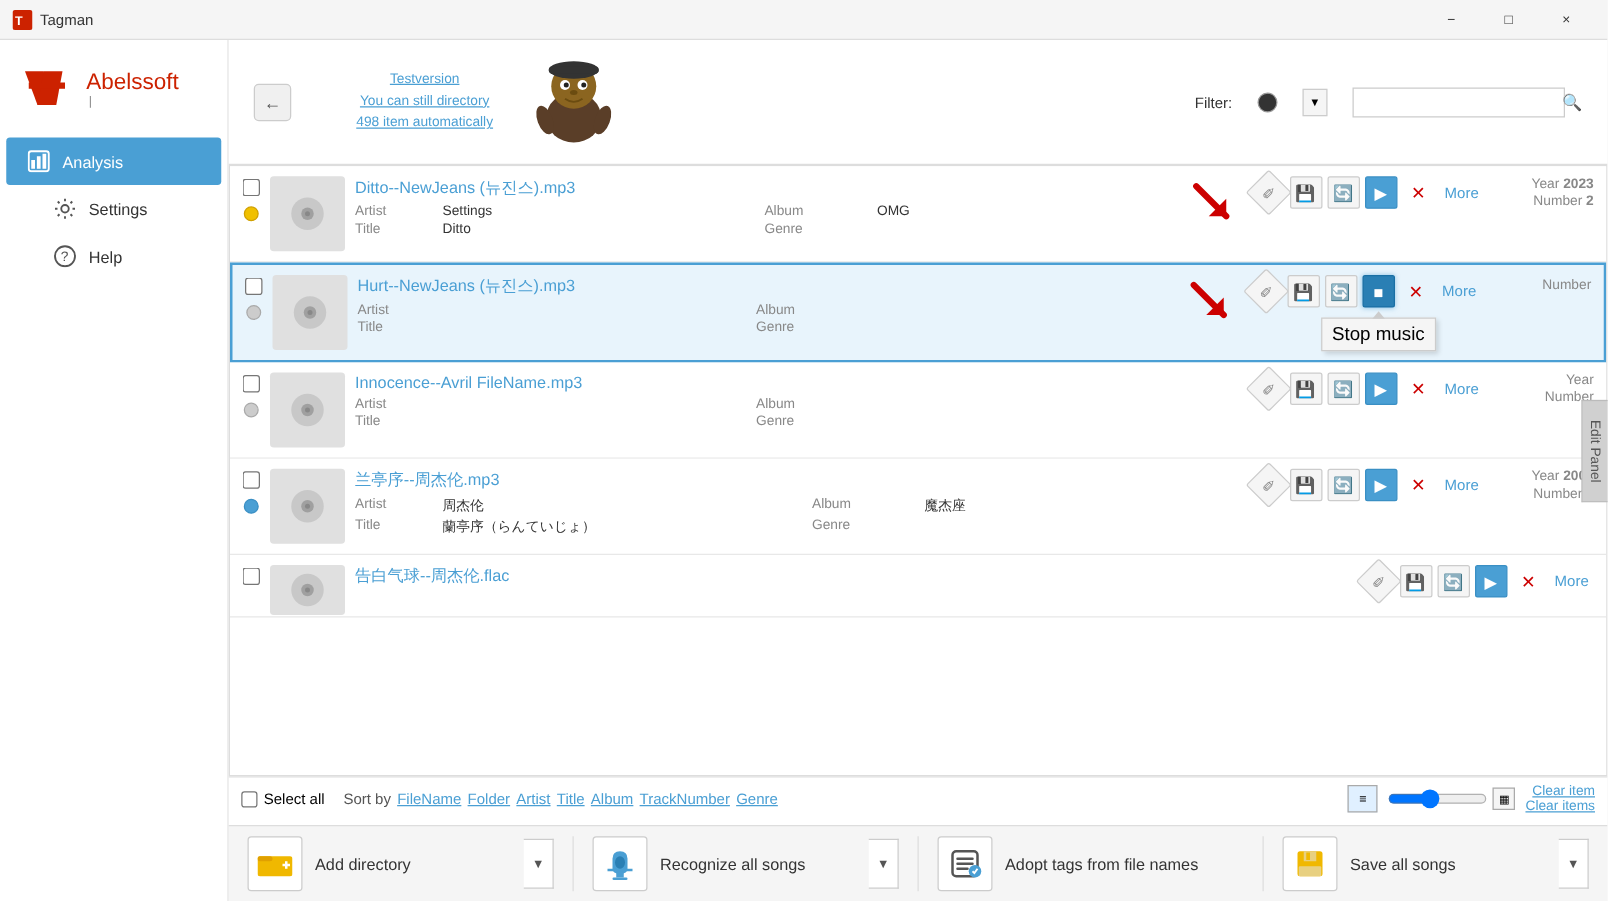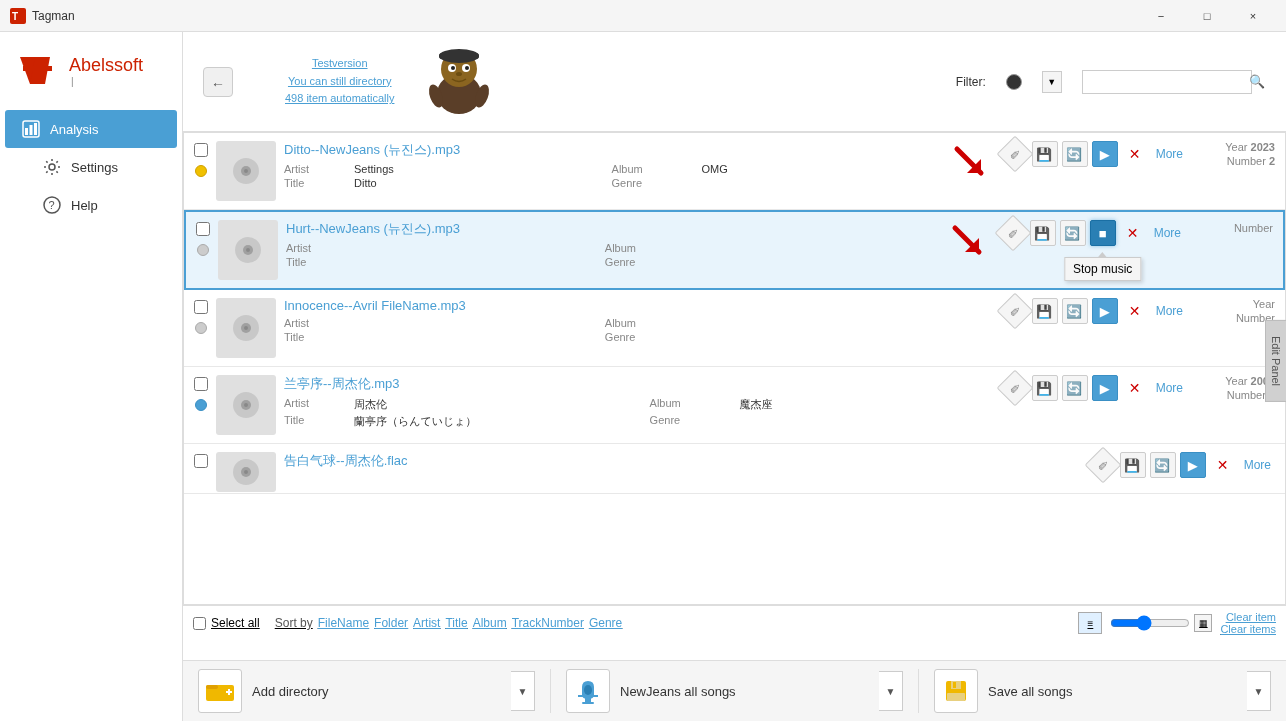--- a/index.html
+++ b/index.html
@@ -175,21 +175,21 @@
     
     .tooltip-container { position: relative; }
     .tooltip {
       position: absolute;
       bottom: -35px;
       left: 50%;
       transform: translateX(-50%);
       background: #f5f5f5;
       border: 1px solid #ccc;
       padding: 4px 8px;
-      font-size: 12px;
+      font-size: 15px;
       white-space: nowrap;
       z-index: 100;
       box-shadow: 2px 2px 4px rgba(0,0,0,0.15);
     }
     .tooltip::before {
       content: '';
       position: absolute;
       top: -6px;
       left: 50%;
       transform: translateX(-50%);
@@ -201,22 +201,21 @@
     
     .bottom-toolbar {
       background: white;
       border-top: 1px solid #ddd;
       padding: 5px 10px;
     }
     .bottom-row1 {
       display: flex;
       align-items: center;
       justify-content: space-between;
-      margin-bottom: 20px;
-      text-decoration: underline;
+      margin-bottom: 4px;
     }
     .select-all { display: flex; align-items: center; gap: 5px; font-size: 12px; cursor: pointer; }
     .sort-area { display: flex; align-items: center; gap: 5px; font-size: 12px; color: #555; }
     .sort-link { color: #4a9fd4; text-decoration: underline; cursor: pointer; }
     .view-controls { display: flex; align-items: center; gap: 4px; }
     .view-btn {
       width: 24px; height: 22px;
       border: 1px solid #aaa;
       background: #e0f0ff;
       cursor: pointer;
@@ -679,22 +678,35 @@
       <div class="action-group">
         <div class="action-icon-btn">
           <svg width="28" height="28" viewBox="0 0 28 28">
               <path d="M14 4 Q20 4 20 10 L20 18 Q20 22 14 22 Q8 22 8 18 L8 10 Q8 4 14 4 Z" fill="#4a9fd4"></path>
               <rect x="4" y="18" width="20" height="2" fill="#4a9fd4"></rect>
               <rect x="11" y="20" width="6" height="5" fill="#4a9fd4"></rect>
               <rect x="8" y="25" width="12" height="2" rx="1" fill="#4a9fd4"></rect>
               <ellipse cx="14" cy="13" rx="4" ry="5" fill="#2a7fb4"></ellipse>
             </svg>
         </div>
-        <span class="action-group-label">NewJeans all songs</span>
+        <span class="action-group-label">Recognize all songs</span>
         <button class="dropdown-arrow-btn">▼</button>
+      </div>
+      <div class="action-group">
+        <div class="action-icon-btn">
+          <svg width="28" height="28" viewBox="0 0 28 28">
+              <rect x="4" y="4" width="20" height="20" rx="3" fill="none" stroke="#555" stroke-width="2"></rect>
+              <rect x="7" y="9" width="14" height="2" rx="1" fill="#555"></rect>
+              <rect x="7" y="13" width="14" height="2" rx="1" fill="#555"></rect>
+              <rect x="7" y="17" width="10" height="2" rx="1" fill="#555"></rect>
+              <circle cx="22" cy="20" r="5" fill="#4a9fd4"></circle>
+              <path d="M20 20 L21.5 21.5 L24 18" stroke="white" stroke-width="1.5" fill="none"></path>
+            </svg>
+        </div>
+        <span class="action-group-label">Adopt tags from file names</span>
       </div>
       <div class="action-group">
         <div class="action-icon-btn">
           <svg width="28" height="28" viewBox="0 0 28 28">
               <rect x="4" y="4" width="20" height="20" rx="2" fill="#f0b800"></rect>
               <rect x="9" y="4" width="10" height="8" fill="#e8d080"></rect>
               <rect x="11" y="5" width="3" height="6" fill="#f0b800"></rect>
               <rect x="5" y="16" width="18" height="8" fill="#e8d080" rx="1"></rect>
             </svg>
         </div>

